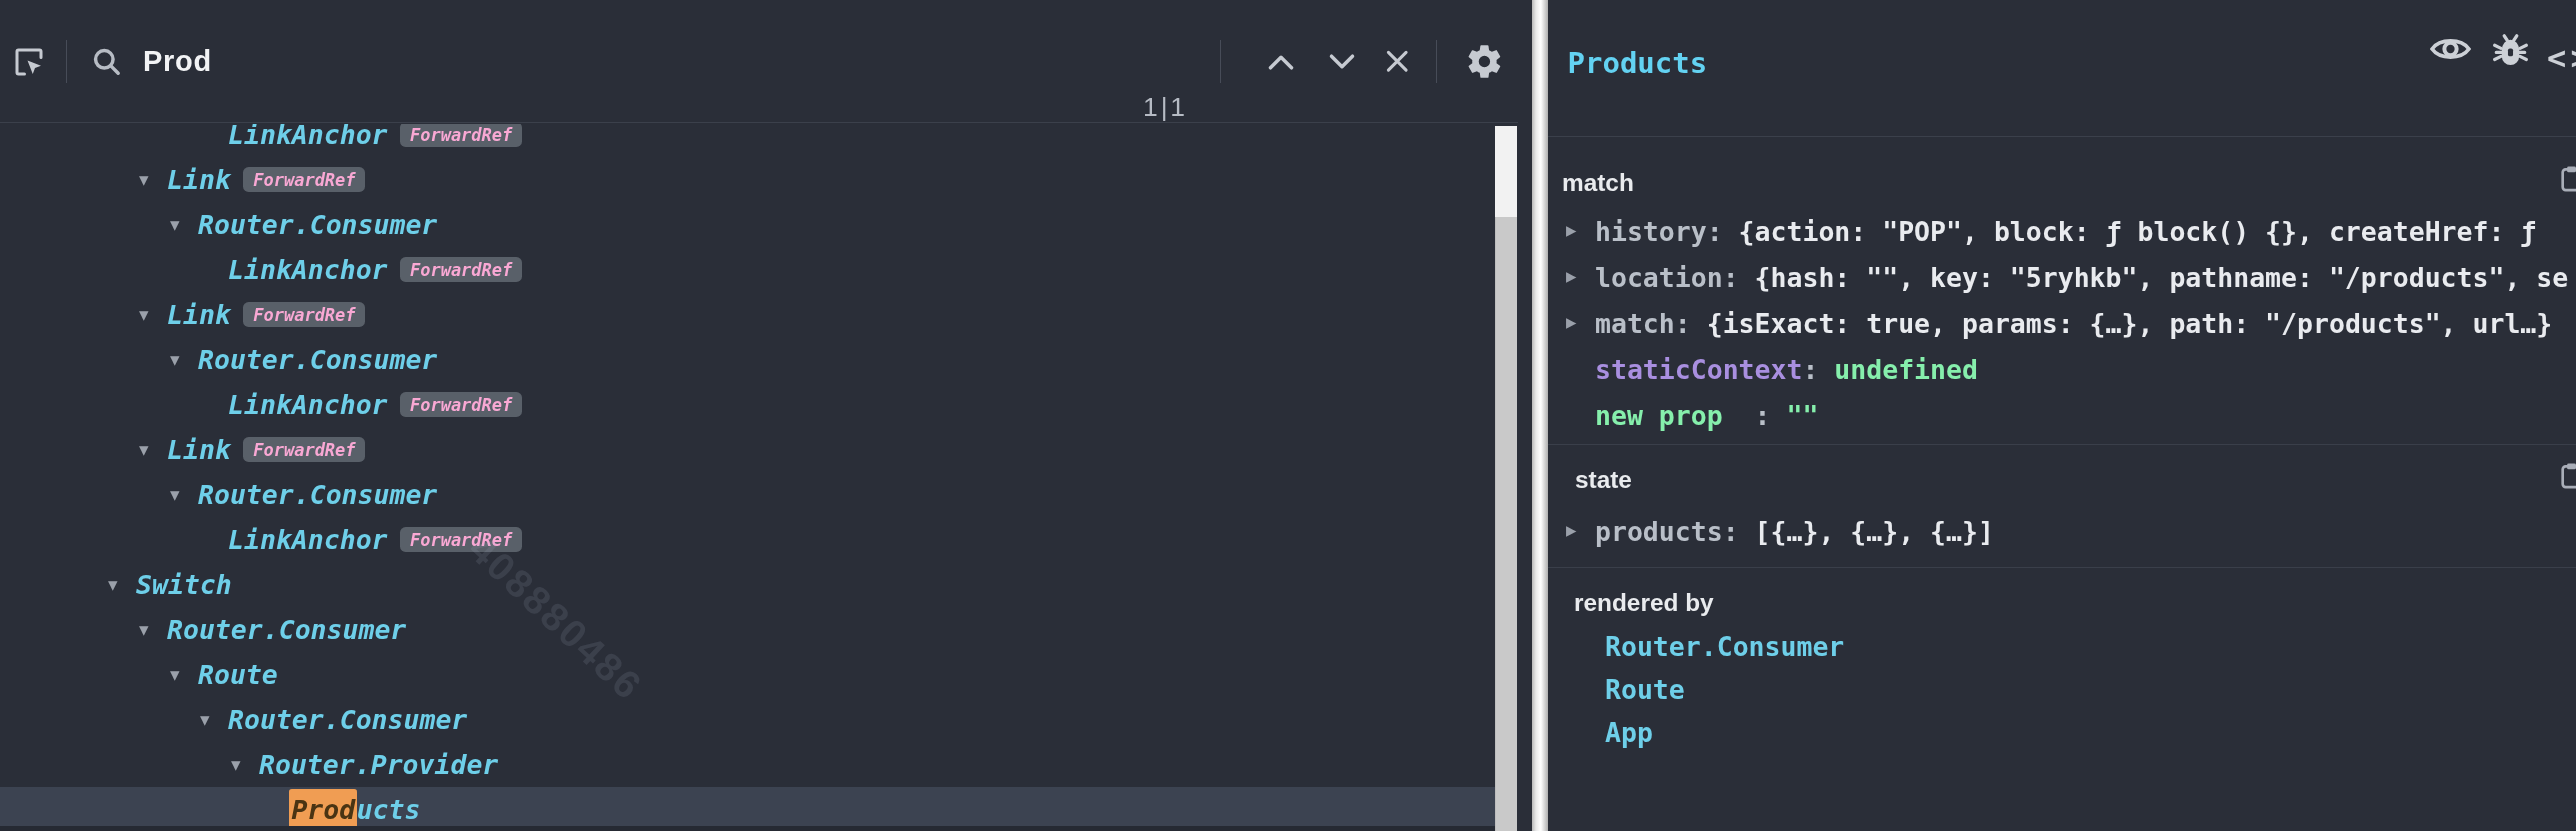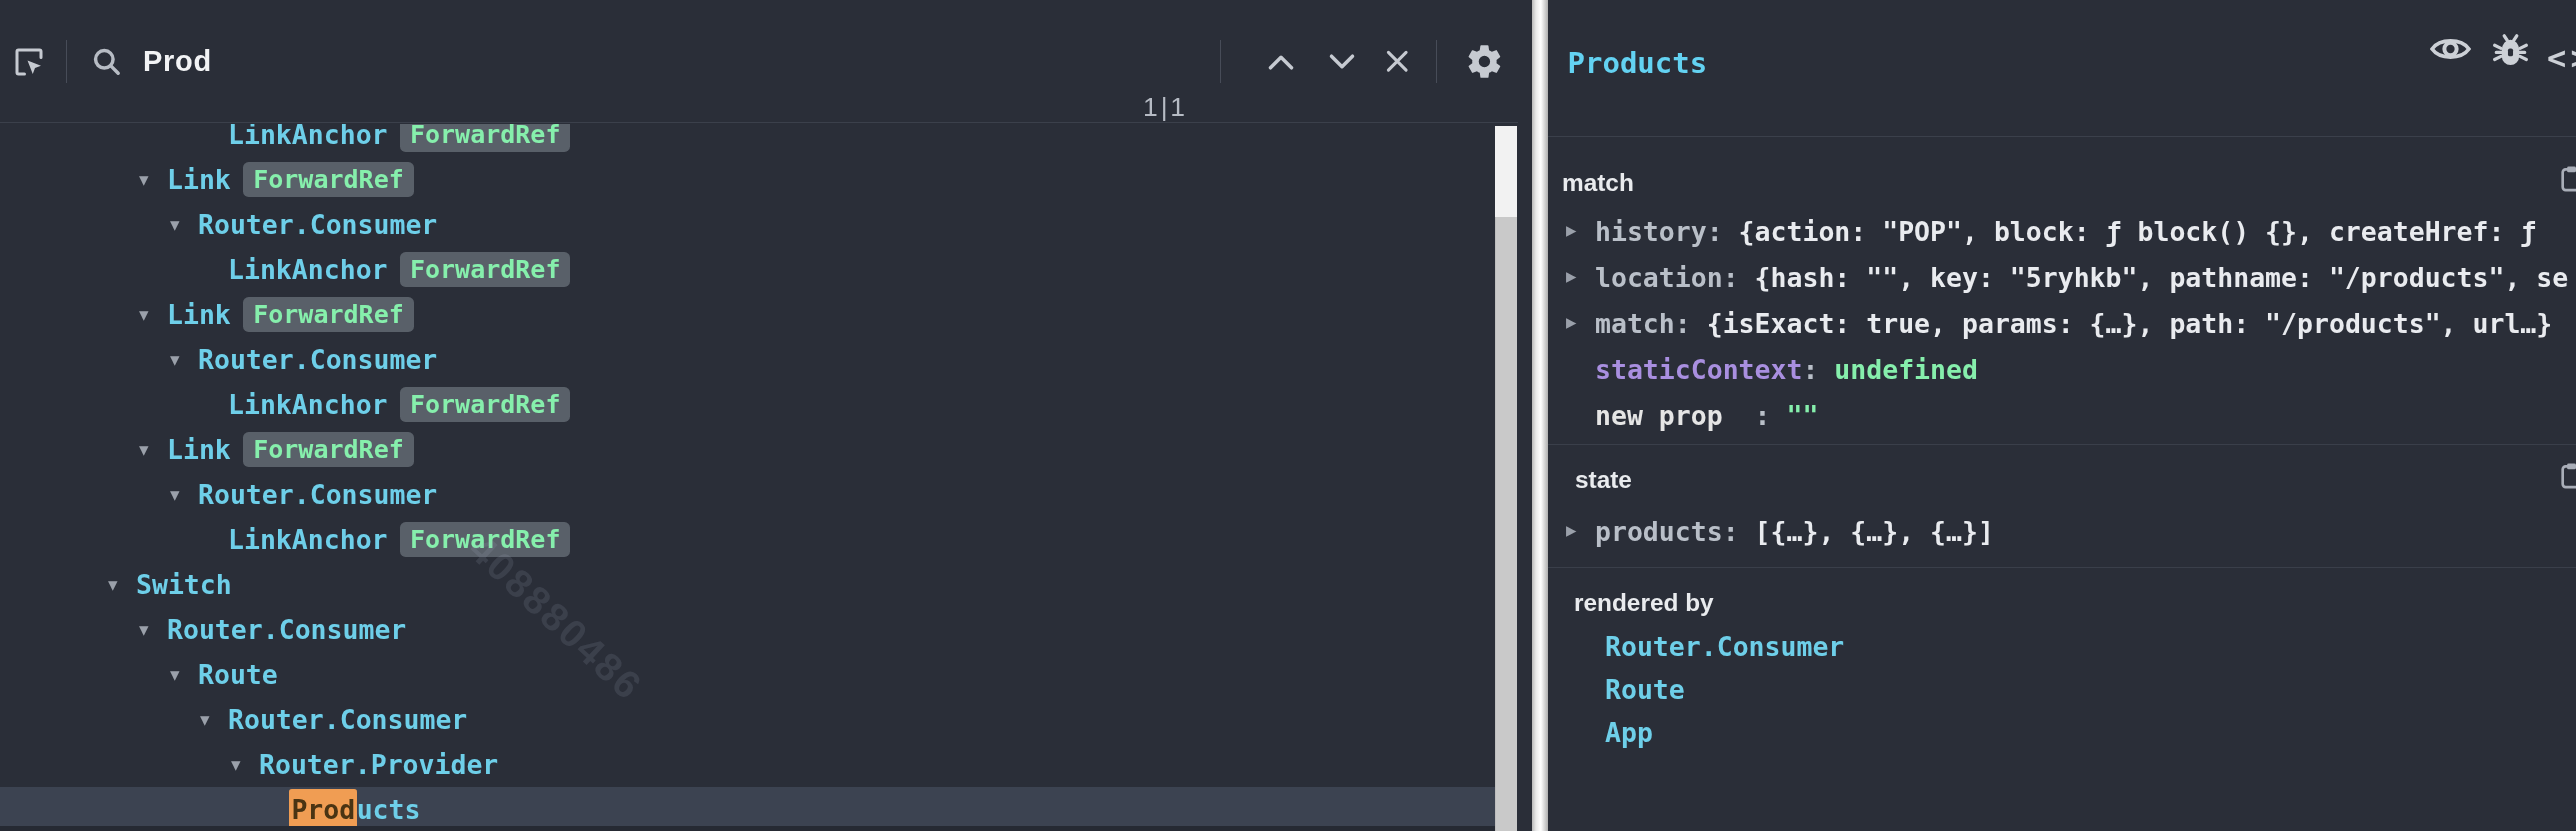--- a/index.html
+++ b/index.html
@@ -12,26 +12,26 @@
     border-bottom:1.4px solid #3b404b;box-sizing:border-box;}
   .tb-item{position:absolute;top:0;height:123px;display:flex;align-items:center;justify-content:center;}
   .tb-divider{position:absolute;top:40px;width:1.4px;height:43px;background:#474c58;}
   .search-text{color:#f2f3f5;font-size:29px;font-weight:700;letter-spacing:0.7px;}
   .result-count{color:#b6bbc4;font-size:26.5px;letter-spacing:2.8px;}
   .icon-btn{color:#c6cad1;}
 
   .tree-viewport{position:absolute;left:0;top:124px;width:1495px;height:707px;overflow:hidden;}
   .tree-rows{position:relative;margin-top:-12px;}
   .trow{height:45px;display:flex;align-items:center;white-space:nowrap;
-    font-size:26.5px;font-weight:600;box-sizing:border-box;}
+    font-size:26.5px;font-weight:600;box-sizing:border-box;font-style:italic;}
   .trow .arrow{width:28px;color:#9aa0aa;font-size:19px;flex:0 0 28px;line-height:1;}
   .trow .tname{color:#6ecfe9;font-family:"DejaVu Sans Mono","Liberation Mono",monospace;}
   .trow.selected{background:#3c4351;}
-  .badge{margin-left:12.6px;background:#596069;color:#86efac;border-radius:5.6px;
-    padding:2.8px 9.8px;font-size:25px;font-weight:600;
+  .badge{margin-left:12.6px;background:#596069;color:#f9a8d4;border-radius:5.6px;
+    padding:2.8px 9.8px;font-size:17px;font-weight:600;
     font-family:"DejaVu Sans Mono","Liberation Mono",monospace;}
   .hl{background:#f09d53;color:#4a3413;border-radius:2.8px;padding:4.9px 2.1px;margin:-4.9px -0.7px;}
 
   .bottom-strip{position:absolute;left:0;top:826px;width:1495px;height:5.6px;background:#262a33;}
 
   .watermark{position:absolute;left:490px;top:527px;transform:rotate(43deg);
     transform-origin:left top;font-size:39px;letter-spacing:2.8px;font-weight:600;
     color:rgba(176,186,206,0.13);z-index:5;pointer-events:none;}
 
   
@@ -48,21 +48,21 @@
   .rp-title{position:absolute;left:19.5px;top:46px;font-size:29px;font-weight:700;color:#63d2f2;}
   .rh-icon{position:absolute;top:33px;color:#ccd0d6;}
 
   .section-label{position:absolute;left:14px;font-size:24.4px;font-weight:700;color:#e9ebee;}
   .sec-divider{position:absolute;left:0;width:100%;height:1.4px;background:#3a3f4a;}
   .prow{height:46px;display:flex;align-items:center;white-space:nowrap;overflow:hidden;
     font-size:26.5px;font-weight:600;padding-left:18px;box-sizing:border-box;width:1028px;}
   .prow .parrow{width:29px;flex:0 0 29px;color:#9aa0aa;font-size:17.4px;line-height:1;}
   .pname{color:#b9bfc8;}
   .pname.purple{color:#a98fe0;}
-  .pname.dim{color:#e5e5e5;}
+  .pname.dim{color:#86efac;}
   .psep{color:#b9bfc8;white-space:pre;}
   .pval{color:#e9ebef;}
   .pval.yellow{color:#86efac;}
   .rb-item{height:43px;display:flex;align-items:center;color:#6ecfe9;
     font-size:26.5px;font-weight:600;padding-left:57px;}
   .copy-icon{position:absolute;color:#a9aeb8;}
   svg{display:block;}
 </style>
 </head>
 <body>

